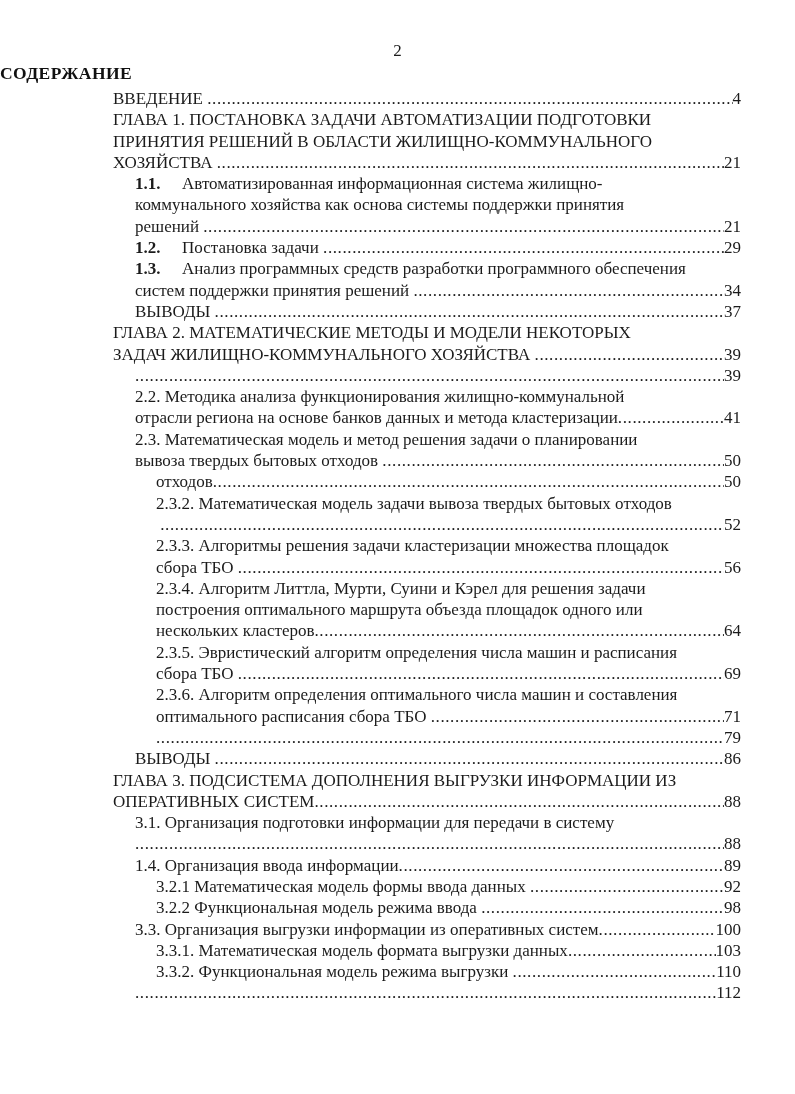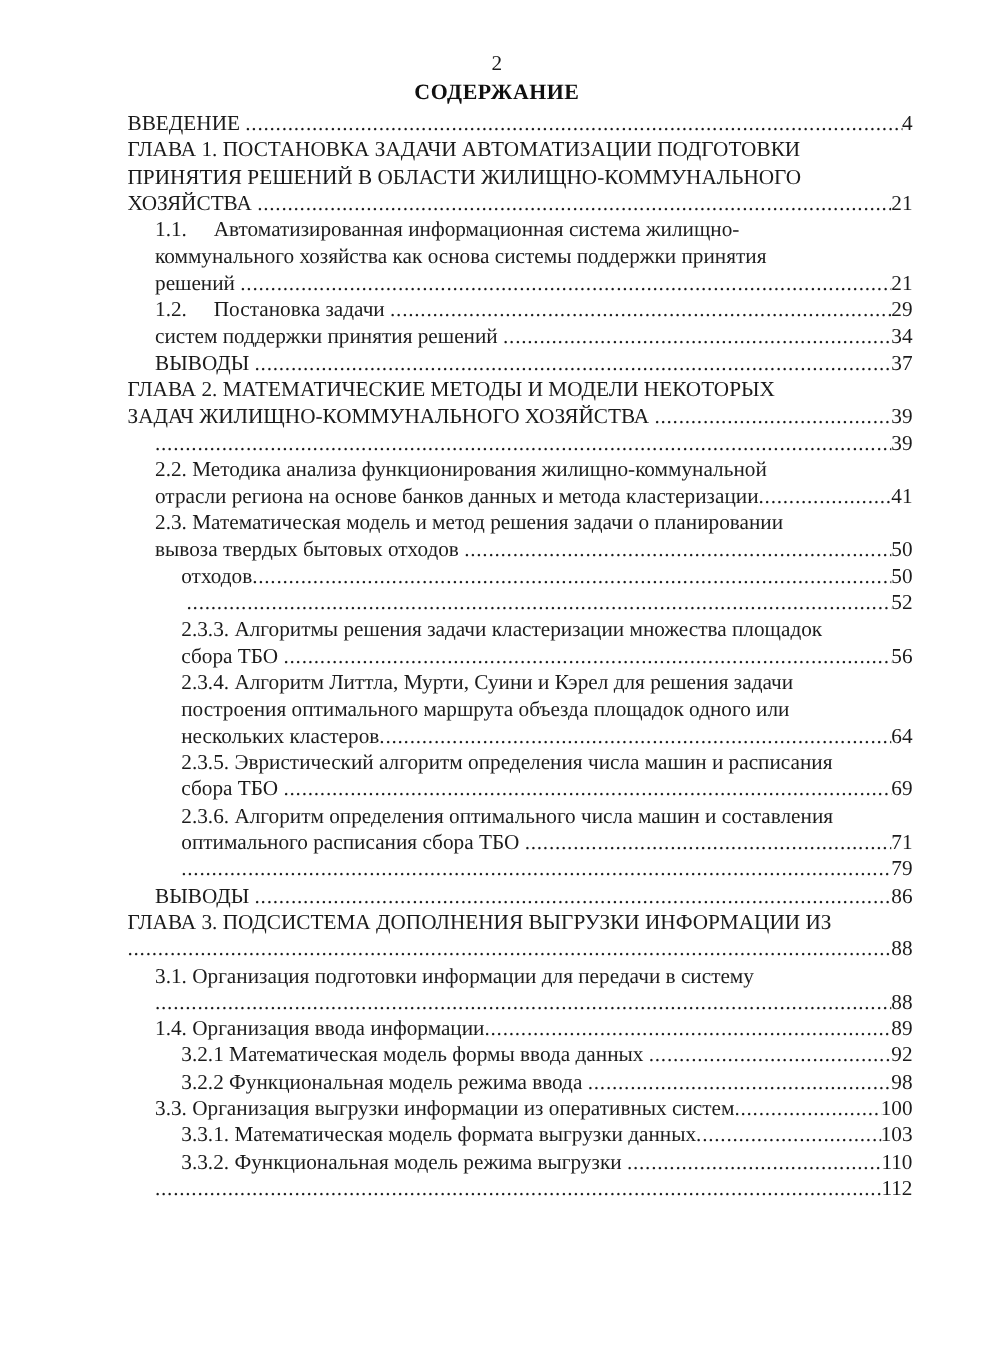--- a/index.html
+++ b/index.html
@@ -36,31 +36,30 @@
     font-size: 17px;
     line-height: 20px;
     color: #1b1b1b;
   }
 
   .doc-title {
     position: absolute;
     top: 62px;
     left: 0;
     width: 795px;
-    text-align: center;
     font-size: 17.5px;
     line-height: 22px;
     font-weight: bold;
     letter-spacing: 0.4px;
     color: #101010;
   }
 
   .toc {
     position: absolute;
-    left: 102px;
+    left: 113px;
     top: 88px;
     width: 628px;
   }
 
   
   .entry {
     font-size: 17px;
     line-height: 21.3px;
     color: #1b1b1b;
     position: relative;
@@ -84,20 +83,21 @@
 
   
   .lvl-0 { margin-left: 0px; }
   .lvl-1 { margin-left: 22px; }
   .lvl-2 { margin-left: 43px; }
 
   
   .numtab {
     display: inline-block;
     min-width: 47px;
+    font-weight: bold;
   }
 
   
   .line {
     display: block;
     white-space: pre;
   }
   .line.with-leader {
     display: flex;
     align-items: baseline;
@@ -155,20 +155,21 @@
       </div>
       <div class="entry lvl-1">
         <div class="line with-leader">
           <span class="numtab">1.2.</span>
           <span class="txt">Постановка задачи </span>
           <span class="leader">.......................................................................................................................................................................................................</span>
           <span class="pagenum">29</span>
         </div>
       </div>
       <div class="entry lvl-1">
+        <div class="line"><span class="numtab">1.3.</span><span class="txt">Анализ программных средств разработки программного обеспечения</span></div>
         <div class="line with-leader">
           <span class="txt">систем поддержки принятия решений </span>
           <span class="leader">.......................................................................................................................................................................................................</span>
           <span class="pagenum">34</span>
         </div>
       </div>
       <div class="entry lvl-1">
         <div class="line with-leader">
           <span class="txt">ВЫВОДЫ </span>
           <span class="leader">.......................................................................................................................................................................................................</span>
@@ -206,20 +207,21 @@
         </div>
       </div>
       <div class="entry lvl-2">
         <div class="line with-leader">
           <span class="txt">отходов</span>
           <span class="leader">.......................................................................................................................................................................................................</span>
           <span class="pagenum">50</span>
         </div>
       </div>
       <div class="entry lvl-2">
+        <div class="line"><span class="txt">2.3.2. Математическая модель задачи вывоза твердых бытовых отходов</span></div>
         <div class="line with-leader">
           <span class="txt"> </span>
           <span class="leader">.......................................................................................................................................................................................................</span>
           <span class="pagenum">52</span>
         </div>
       </div>
       <div class="entry lvl-2">
         <div class="line"><span class="txt">2.3.3. Алгоритмы решения задачи кластеризации множества площадок</span></div>
         <div class="line with-leader">
           <span class="txt">сбора ТБО </span>
@@ -261,20 +263,21 @@
       <div class="entry lvl-1">
         <div class="line with-leader">
           <span class="txt">ВЫВОДЫ </span>
           <span class="leader">.......................................................................................................................................................................................................</span>
           <span class="pagenum">86</span>
         </div>
       </div>
       <div class="entry lvl-0">
         <div class="line"><span class="txt">ГЛАВА 3. ПОДСИСТЕМА ДОПОЛНЕНИЯ ВЫГРУЗКИ ИНФОРМАЦИИ ИЗ</span></div>
         <div class="line with-leader">
+          <span class="txt">ОПЕРАТИВНЫХ СИСТЕМ</span>
           <span class="leader">.......................................................................................................................................................................................................</span>
           <span class="pagenum">88</span>
         </div>
       </div>
       <div class="entry lvl-1">
         <div class="line"><span class="txt">3.1. Организация подготовки информации для передачи в систему</span></div>
         <div class="line with-leader">
           <span class="leader">.......................................................................................................................................................................................................</span>
           <span class="pagenum">88</span>
         </div>

